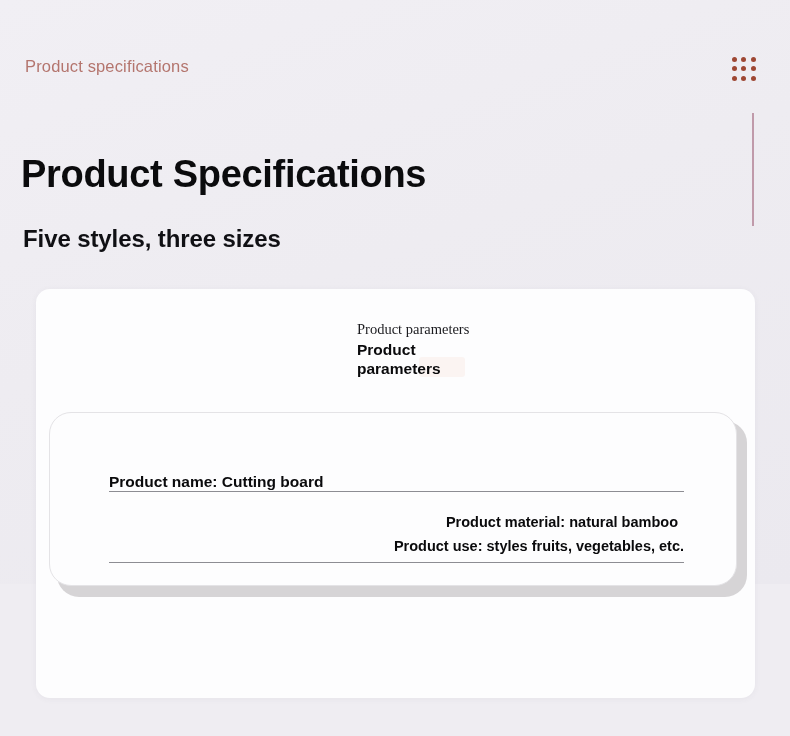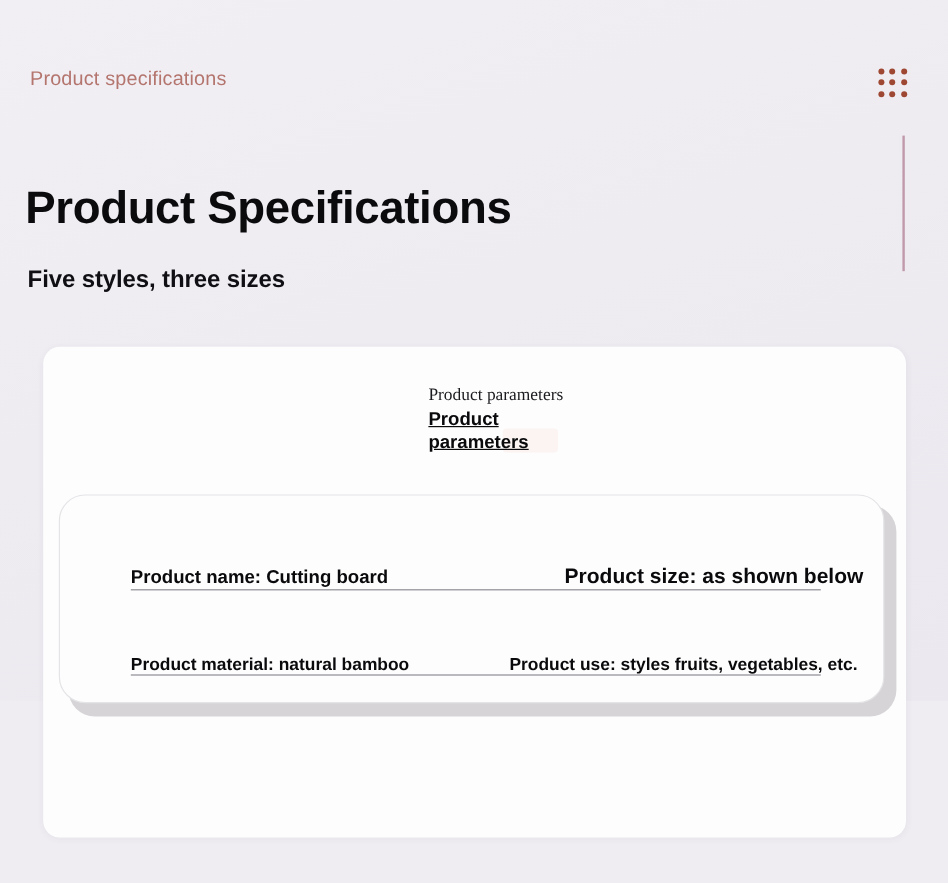--- a/index.html
+++ b/index.html
@@ -74,21 +74,21 @@
     color: #0b0b0d;
     letter-spacing: -0.3px;
     white-space: nowrap;
     font-family: "Liberation Sans", sans-serif;
   }
 
   .page-subtitle {
     position: absolute;
     left: 23px;
     top: 205px;
-    font-size: 20px;
+    font-size: 24px;
     font-weight: bold;
     color: #101014;
     letter-spacing: -0.1px;
     white-space: nowrap;
     font-family: "Liberation Sans", sans-serif;
   }
 
   
   .panel {
     position: absolute;
@@ -130,21 +130,20 @@
     top: 16px;
     width: 46px;
     height: 20px;
     background: #fbf4f2;
     border-radius: 3px;
     z-index: 0;
   }
   .param-title span {
     position: relative;
     z-index: 1;
-    text-decoration: underline;
   }
 
   
   .spec-card-wrap {
     position: absolute;
     left: 13px;
     top: 123px;
     width: 698px;
     height: 470px;
   }
@@ -188,21 +187,21 @@
     font-weight: bold;
     font-family: "Liberation Sans", sans-serif;
   }
   .spec-row .cell.left  { padding-right: 6px; }
   .spec-row .cell.right { padding-left: 28px; }
 
   .row-1 { height: 48px; gap: 46px; }
   .row-1 .cell.left  { font-size: 15.5px; }
   .row-1 .cell.right { font-size: 17.5px; }
 
-  .row-2 { height: 48px; margin-top: 22px; }
+  .row-2 { height: 48px; margin-top: 22px; flex-direction: column; }
   .row-2 .cell.left  { font-size: 14.5px; }
   .row-2 .cell.right { font-size: 14.5px; }
 
   .divider {
     height: 1px;
     background: #8d8d93;
     width: 100%;
     margin-top: 0px;
   }
 </style>
@@ -243,21 +242,20 @@
     </div>
 
     <div class="spec-card-wrap">
       <div class="spec-card-shadow"></div>
       <div class="spec-card">
 
         <div class="spec-rows">
 
           <div class="spec-row row-1">
             <div class="cell left">Product name: Cutting board</div>
-            <div class="cell right">Product size: as shown below</div>
           </div>
           <div class="divider"></div>
 
           <div class="spec-row row-2">
             <div class="cell left">Product material: natural bamboo</div>
             <div class="cell right">Product use: styles fruits, vegetables, etc.</div>
           </div>
           <div class="divider"></div>
 
         </div>

